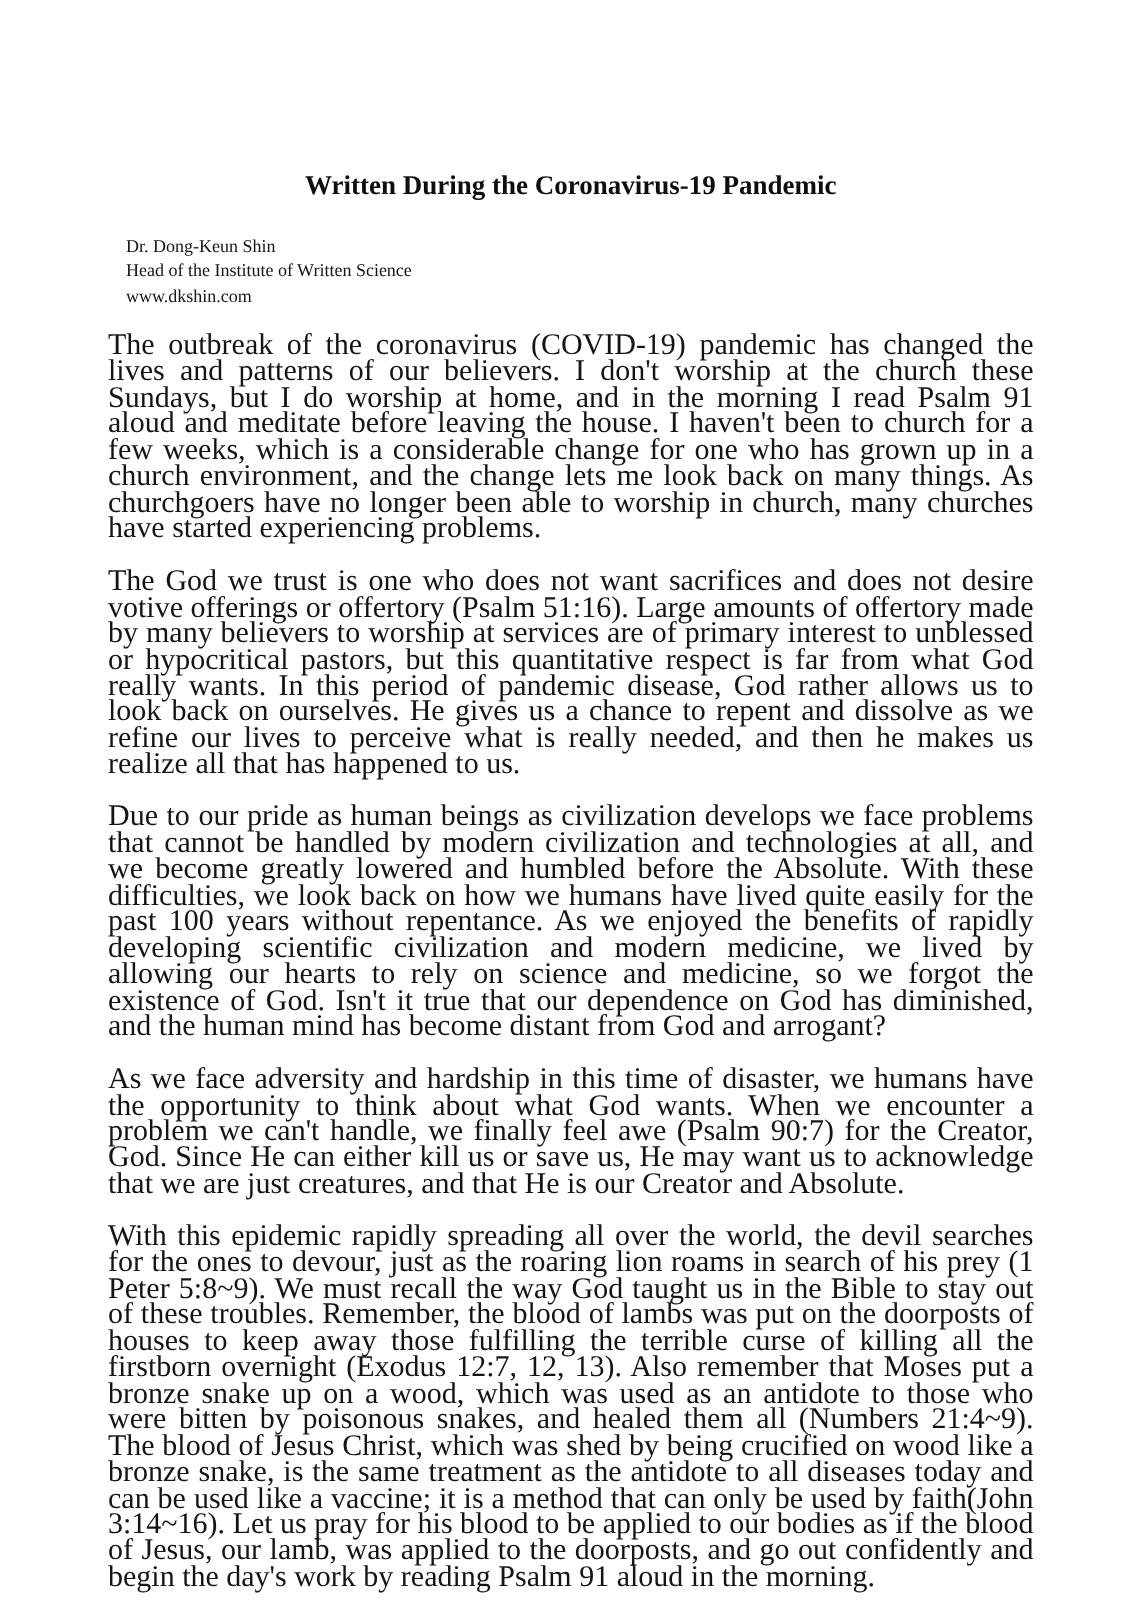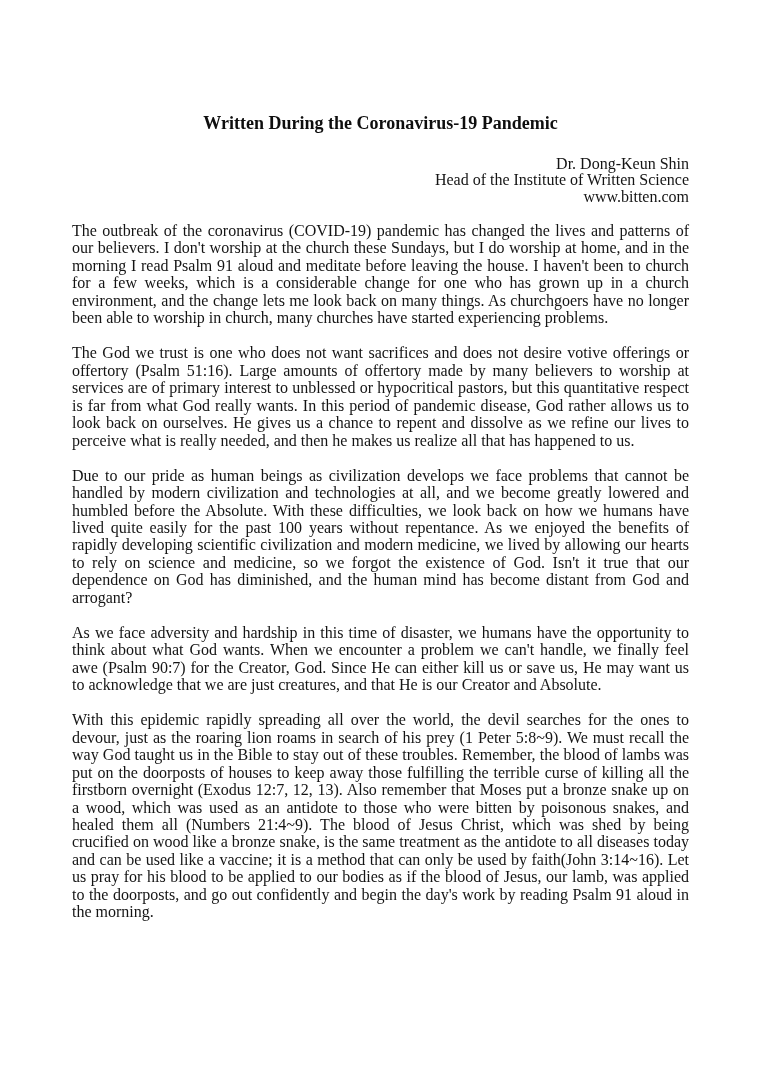--- a/index.html
+++ b/index.html
@@ -29,50 +29,50 @@
       text-align: center;
       font-weight: bold;
       font-size: 18px;
       line-height: 28px;
       margin: 0;
       color: #0e0e0e;
     }
     .byline {
       position: absolute;
       top: 156px;
-      left: 0;
+      left: 12px;
       width: 617px;
-      text-align: right;
-      font-size: 16px;
+      text-align: left;
+      font-size: 12px;
       line-height: 16.4px;
     }
     .byline div { margin: 0; }
     .body {
       position: absolute;
       top: 222px;
       left: 0;
       width: 617px;
     }
     .body p {
       margin: 0 0 17.6px 0;
-      font-size: 16px;
+      font-size: 20px;
       line-height: 17.45px;
       text-align: justify;
     }
   </style>
 </head>
 <body>
 
 <div class="page">
   <h1 class="title">Written During the Coronavirus-19 Pandemic</h1>
 
   <div class="byline">
     <div>Dr. Dong-Keun Shin</div>
     <div>Head of the Institute of Written Science</div>
-    <div>www.bitten.com</div>
+    <div>www.dkshin.com</div>
   </div>
 
   <div class="body">
     <p>The outbreak of the coronavirus (COVID-19) pandemic has changed the lives and patterns of our believers. I don't worship at the church these Sundays, but I do worship at home, and in the morning I read Psalm 91 aloud and meditate before leaving the house. I haven't been to church for a few weeks, which is a considerable change for one who has grown up in a church environment, and the change lets me look back on many things. As churchgoers have no longer been able to worship in church, many churches have started experiencing problems.</p>
     <p>The God we trust is one who does not want sacrifices and does not desire votive offerings or offertory (Psalm 51:16). Large amounts of offertory made by many believers to worship at services are of primary interest to unblessed or hypocritical pastors, but this quantitative respect is far from what God really wants. In this period of pandemic disease, God rather allows us to look back on ourselves. He gives us a chance to repent and dissolve as we refine our lives to perceive what is really needed, and then he makes us realize all that has happened to us.</p>
     <p>Due to our pride as human beings as civilization develops we face problems that cannot be handled by modern civilization and technologies at all, and we become greatly lowered and humbled before the Absolute. With these difficulties, we look back on how we humans have lived quite easily for the past 100 years without repentance. As we enjoyed the benefits of rapidly developing scientific civilization and modern medicine, we lived by allowing our hearts to rely on science and medicine, so we forgot the existence of God. Isn't it true that our dependence on God has diminished, and the human mind has become distant from God and arrogant?</p>
     <p>As we face adversity and hardship in this time of disaster, we humans have the opportunity to think about what God wants. When we encounter a problem we can't handle, we finally feel awe (Psalm 90:7) for the Creator, God. Since He can either kill us or save us, He may want us to acknowledge that we are just creatures, and that He is our Creator and Absolute.</p>
     <p>With this epidemic rapidly spreading all over the world, the devil searches for the ones to devour, just as the roaring lion roams in search of his prey (1 Peter 5:8~9). We must recall the way God taught us in the Bible to stay out of these troubles. Remember, the blood of lambs was put on the doorposts of houses to keep away those fulfilling the terrible curse of killing all the firstborn overnight (Exodus 12:7, 12, 13). Also remember that Moses put a bronze snake up on a wood, which was used as an antidote to those who were bitten by poisonous snakes, and healed them all (Numbers 21:4~9). The blood of Jesus Christ, which was shed by being crucified on wood like a bronze snake, is the same treatment as the antidote to all diseases today and can be used like a vaccine; it is a method that can only be used by faith(John 3:14~16). Let us pray for his blood to be applied to our bodies as if the blood of Jesus, our lamb, was applied to the doorposts, and go out confidently and begin the day's work by reading Psalm 91 aloud in the morning.</p>
   </div>
 </div>

